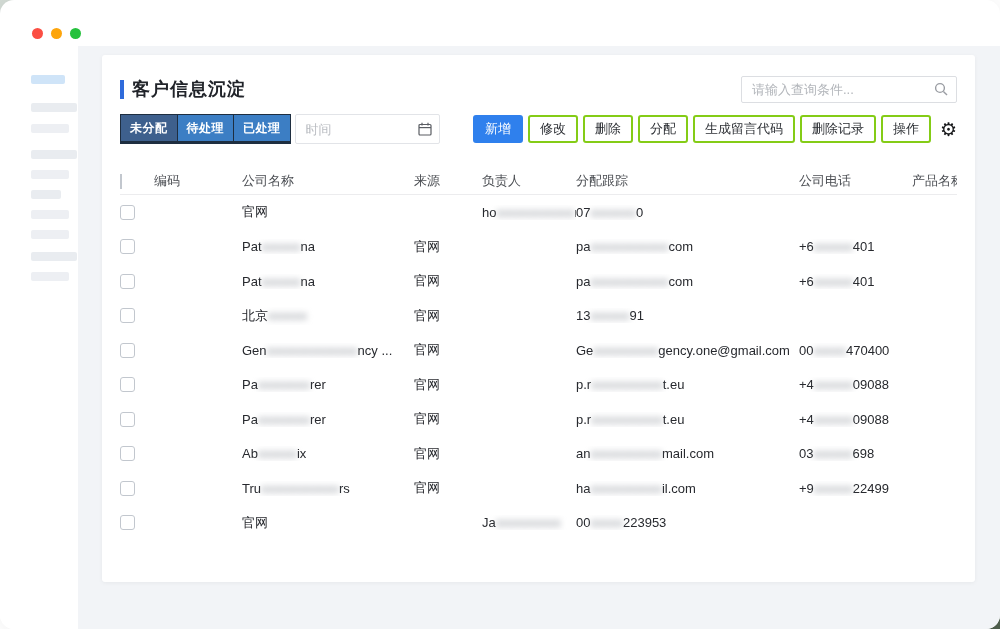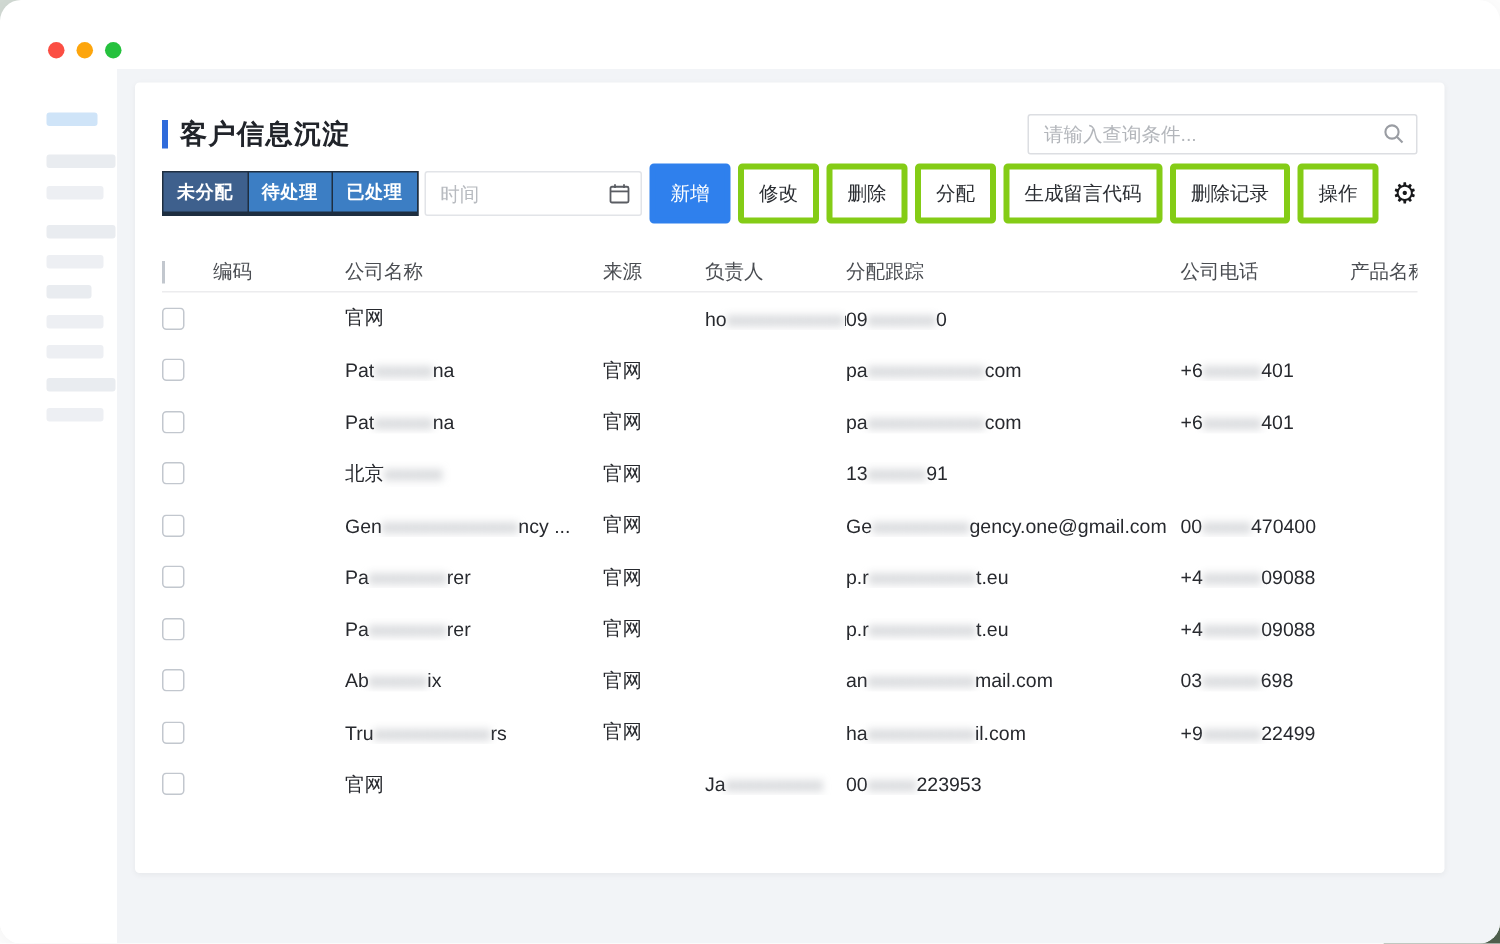--- a/index.html
+++ b/index.html
@@ -30,30 +30,30 @@
   .sbar:nth-child(4){ width:46px; margin-top:17px; background:#e9ecf0; }
   .sbar:nth-child(5){ width:38px; margin-top:11px; }
   .sbar:nth-child(6){ width:30px; margin-top:11px; background:#e9ecf0; }
   .sbar:nth-child(7){ width:38px; margin-top:11px; }
   .sbar:nth-child(8){ width:38px; margin-top:11px; }
   .sbar:nth-child(9){ width:46px; margin-top:13px; background:#e9ecf0; }
   .sbar:nth-child(10){ width:38px; margin-top:11px; }
 
   .main { position:absolute; left:78px; right:0; top:46px; bottom:0; background:#f2f4f7; }
 
-  .card { position:absolute; left:12px; top:9px; width:873px; height:527px;
+  .card { position:absolute; left:24px; top:9px; width:873px; height:527px;
     background:#fff; border-radius:3px; box-shadow:0 1px 4px rgba(0,0,0,.05);
     padding:20px 18px; }
 
   
   .title-row { display:flex; align-items:center; height:28px; }
   .title-bar { width:4px; height:19px; background:#2f6bdb; margin-right:8px; }
   .page-title { font-size:18px; font-weight:bold; color:#21242a; letter-spacing:1px; }
   .search-wrap { margin-left:auto; position:relative; }
-  .search-input { width:260px; height:27px; border:1px solid #dcdee2; border-radius:2px;
+  .search-input { width:216px; height:27px; border:1px solid #dcdee2; border-radius:2px;
     font-size:13px; padding:0 30px 0 10px; color:#404040; outline:none; background:#fff;
     font-family:inherit; }
   .search-input::placeholder { color:#b3b6bb; }
   .search-icon { position:absolute; right:9px; top:6px; }
 
   
   .btn-row { display:flex; gap:6px; margin-top:10px; height:28px; }
   .abtn { min-width:90px; padding:0 14px; height:28px; color:#fff; font-size:14px;
     font-weight:bold; border:1px dashed rgba(255,255,255,.85); border-radius:4px;
     display:flex; align-items:center; justify-content:center; cursor:pointer; letter-spacing:1px; }
@@ -65,21 +65,21 @@
   .seg { height:100%; padding:0 9px; color:#fff; font-size:12px; font-weight:bold;
     display:flex; align-items:center; cursor:pointer; background:#3c7ec4; letter-spacing:.5px; }
   .seg.active { background:#3e608d; }
   .date-wrap { position:relative; margin-left:4px; }
   .date-input { width:145px; height:30px; border:1px solid #e2e4e8; border-radius:2px;
     font-size:13px; padding:0 28px 0 10px; color:#333; outline:none; background:#fff; font-family:inherit; }
   .date-input::placeholder { color:#b8bbc0; }
   .cal-icon { position:absolute; right:8px; top:8px; }
 
   .toolbar { display:flex; gap:5px; margin-left:auto; align-items:center; }
-  .tbtn { height:40px; padding:0 10px; background:#fff; border:4px solid #84cc16;
+  .tbtn { height:28px; padding:0 10px; background:#fff; border:2px solid #84cc16;
     border-radius:3px; font-size:13px; color:#2b2e33; display:flex; align-items:center;
     cursor:pointer; white-space:nowrap; font-family:inherit; }
   .tbtn.primary { background:#2f80ed; border-color:#2f80ed; color:#fff; }
   .gear { font-size:19px; color:#17181a; margin-left:4px; cursor:pointer; line-height:1; }
 
   
   .table { margin-top:24px; }
   .tr, .thead { display:grid; grid-template-columns:34px 88px 172px 68px 94px 223px 113px 1fr;
     align-items:center; }
   .thead { height:27px; border-bottom:1px solid #ececee; font-size:13px; color:#4a4d52; }
@@ -173,21 +173,21 @@
         </div>
         <div id="tbody">
             <div class="tr">
               <div class="td">
                 <div class="cb"></div>
               </div>
               <div class="td"></div>
               <div class="td">官网</div>
               <div class="td"></div>
               <div class="td seg-txt "><span class="pre">ho</span><span class="bl">xxxxxxxxxxxx</span><span class="post">ntag.com</span></div>
-              <div class="td seg-txt "><span class="pre">09</span><span class="bl">xxxxxxx</span><span class="post">0</span></div>
+              <div class="td seg-txt "><span class="pre">07</span><span class="bl">xxxxxxx</span><span class="post">0</span></div>
               <div class="td"></div>
             </div>
             <div class="tr">
               <div class="td">
                 <div class="cb"></div>
               </div>
               <div class="td"></div>
               <div class="td seg-txt "><span class="pre">Pat</span><span class="bl">xxxxxx</span><span class="post">na</span></div>
               <div class="td">官网</div>
               <div class="td"></div>

